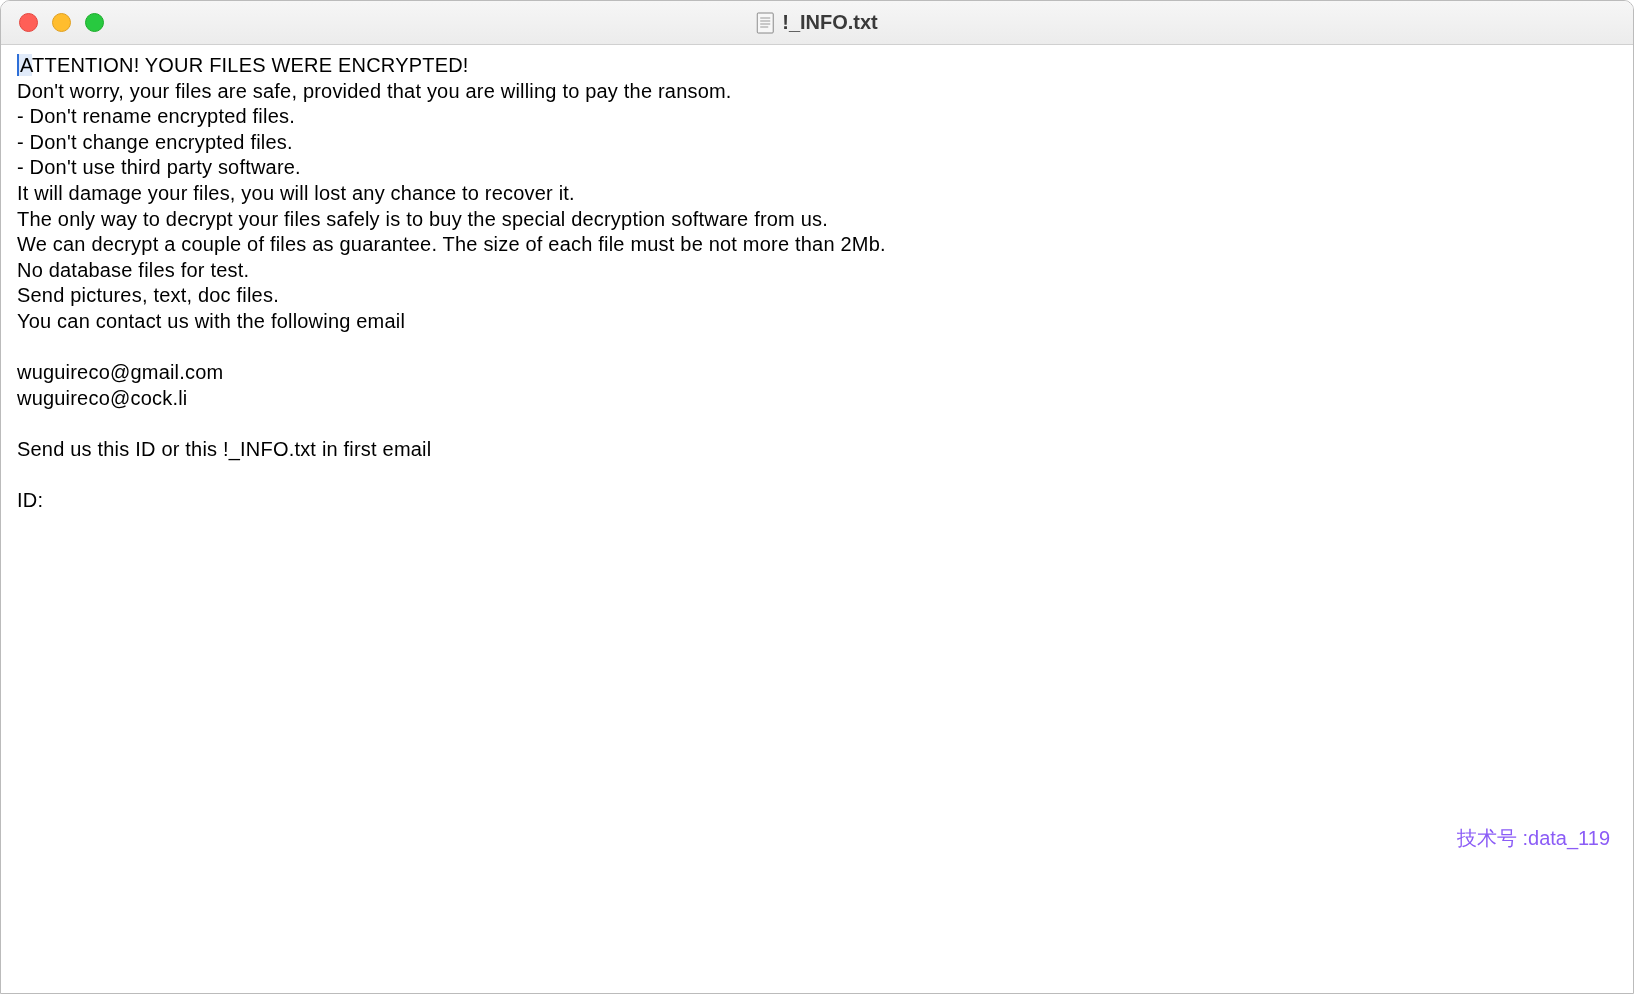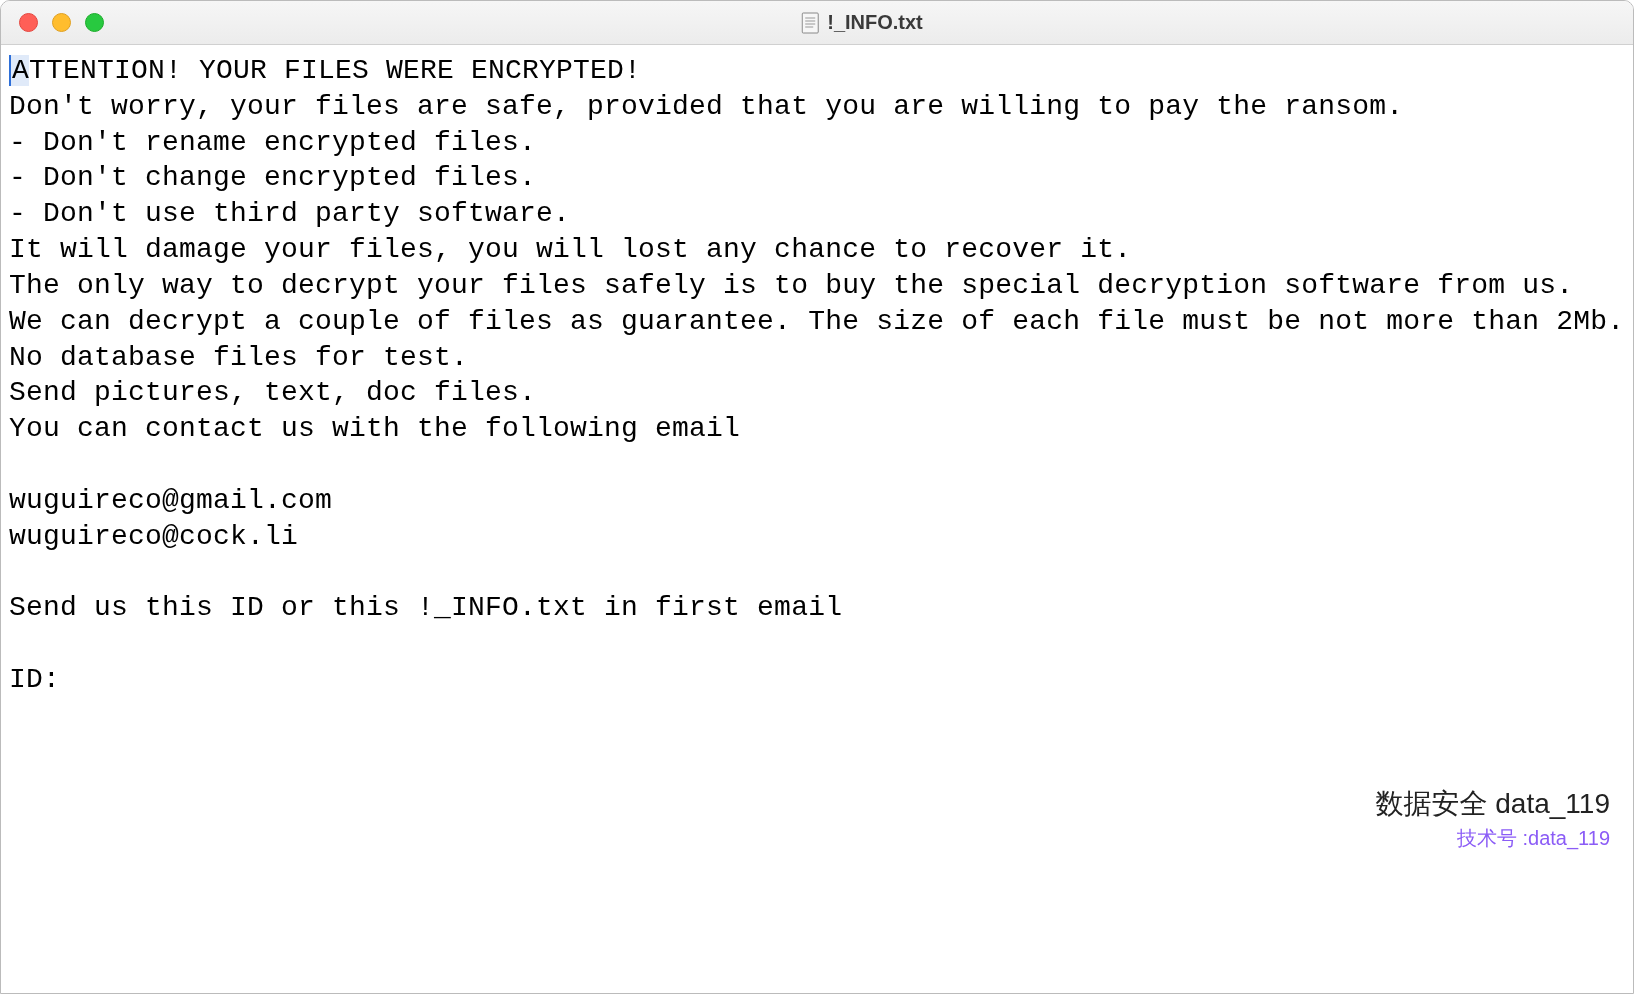--- a/index.html
+++ b/index.html
@@ -45,38 +45,37 @@
     .tl-close { background: #ff5f57; border: 1px solid #e44740; }
     .tl-min { background: #ffbd2e; border: 1px solid #e0a021; }
     .tl-max { background: #28c940; border: 1px solid #1dad2b; }
     .title-center {
       position: absolute;
       left: 50%;
       transform: translateX(-50%);
       display: flex;
       align-items: center;
       gap: 8px;
-      margin-left: 45px;
     }
     .doc-icon {
       width: 18px;
       height: 22px;
       display: inline-flex;
       align-items: center;
       justify-content: center;
     }
     .title-text {
       font-size: 20px;
       font-weight: 600;
       color: #3a3a3a;
     }
     .content {
-      padding: 8px 8px;
-      font-family: Liberation Mono, monospace;
-      font-size: 28px;
+      padding: 8px 16px;
+      font-family: Liberation Sans, sans-serif;
+      font-size: 20px;
       line-height: 1.28;
       color: #000;
       white-space: pre;
       letter-spacing: 0.2px;
     }
     .cursor-line {
       display: inline;
     }
     .text-cursor {
       border-left: 2px solid #2e6fd8;
@@ -155,15 +154,14 @@
 
 <span>wuguireco@gmail.com</span>
 <span>wuguireco@cock.li</span>
 
 <span>Send us this ID or this !_INFO.txt in first email</span>
 
 <span class="id-row"><span class="id-label">ID:</span><span class="id-gap"></span></span></div>
 </div>
 
 <div class="watermark">
-  <div class="wm-main">数据安全 data_119</div>
   <div class="wm-sub">技术号 :data_119</div>
 </div>
 
 </body></html>

